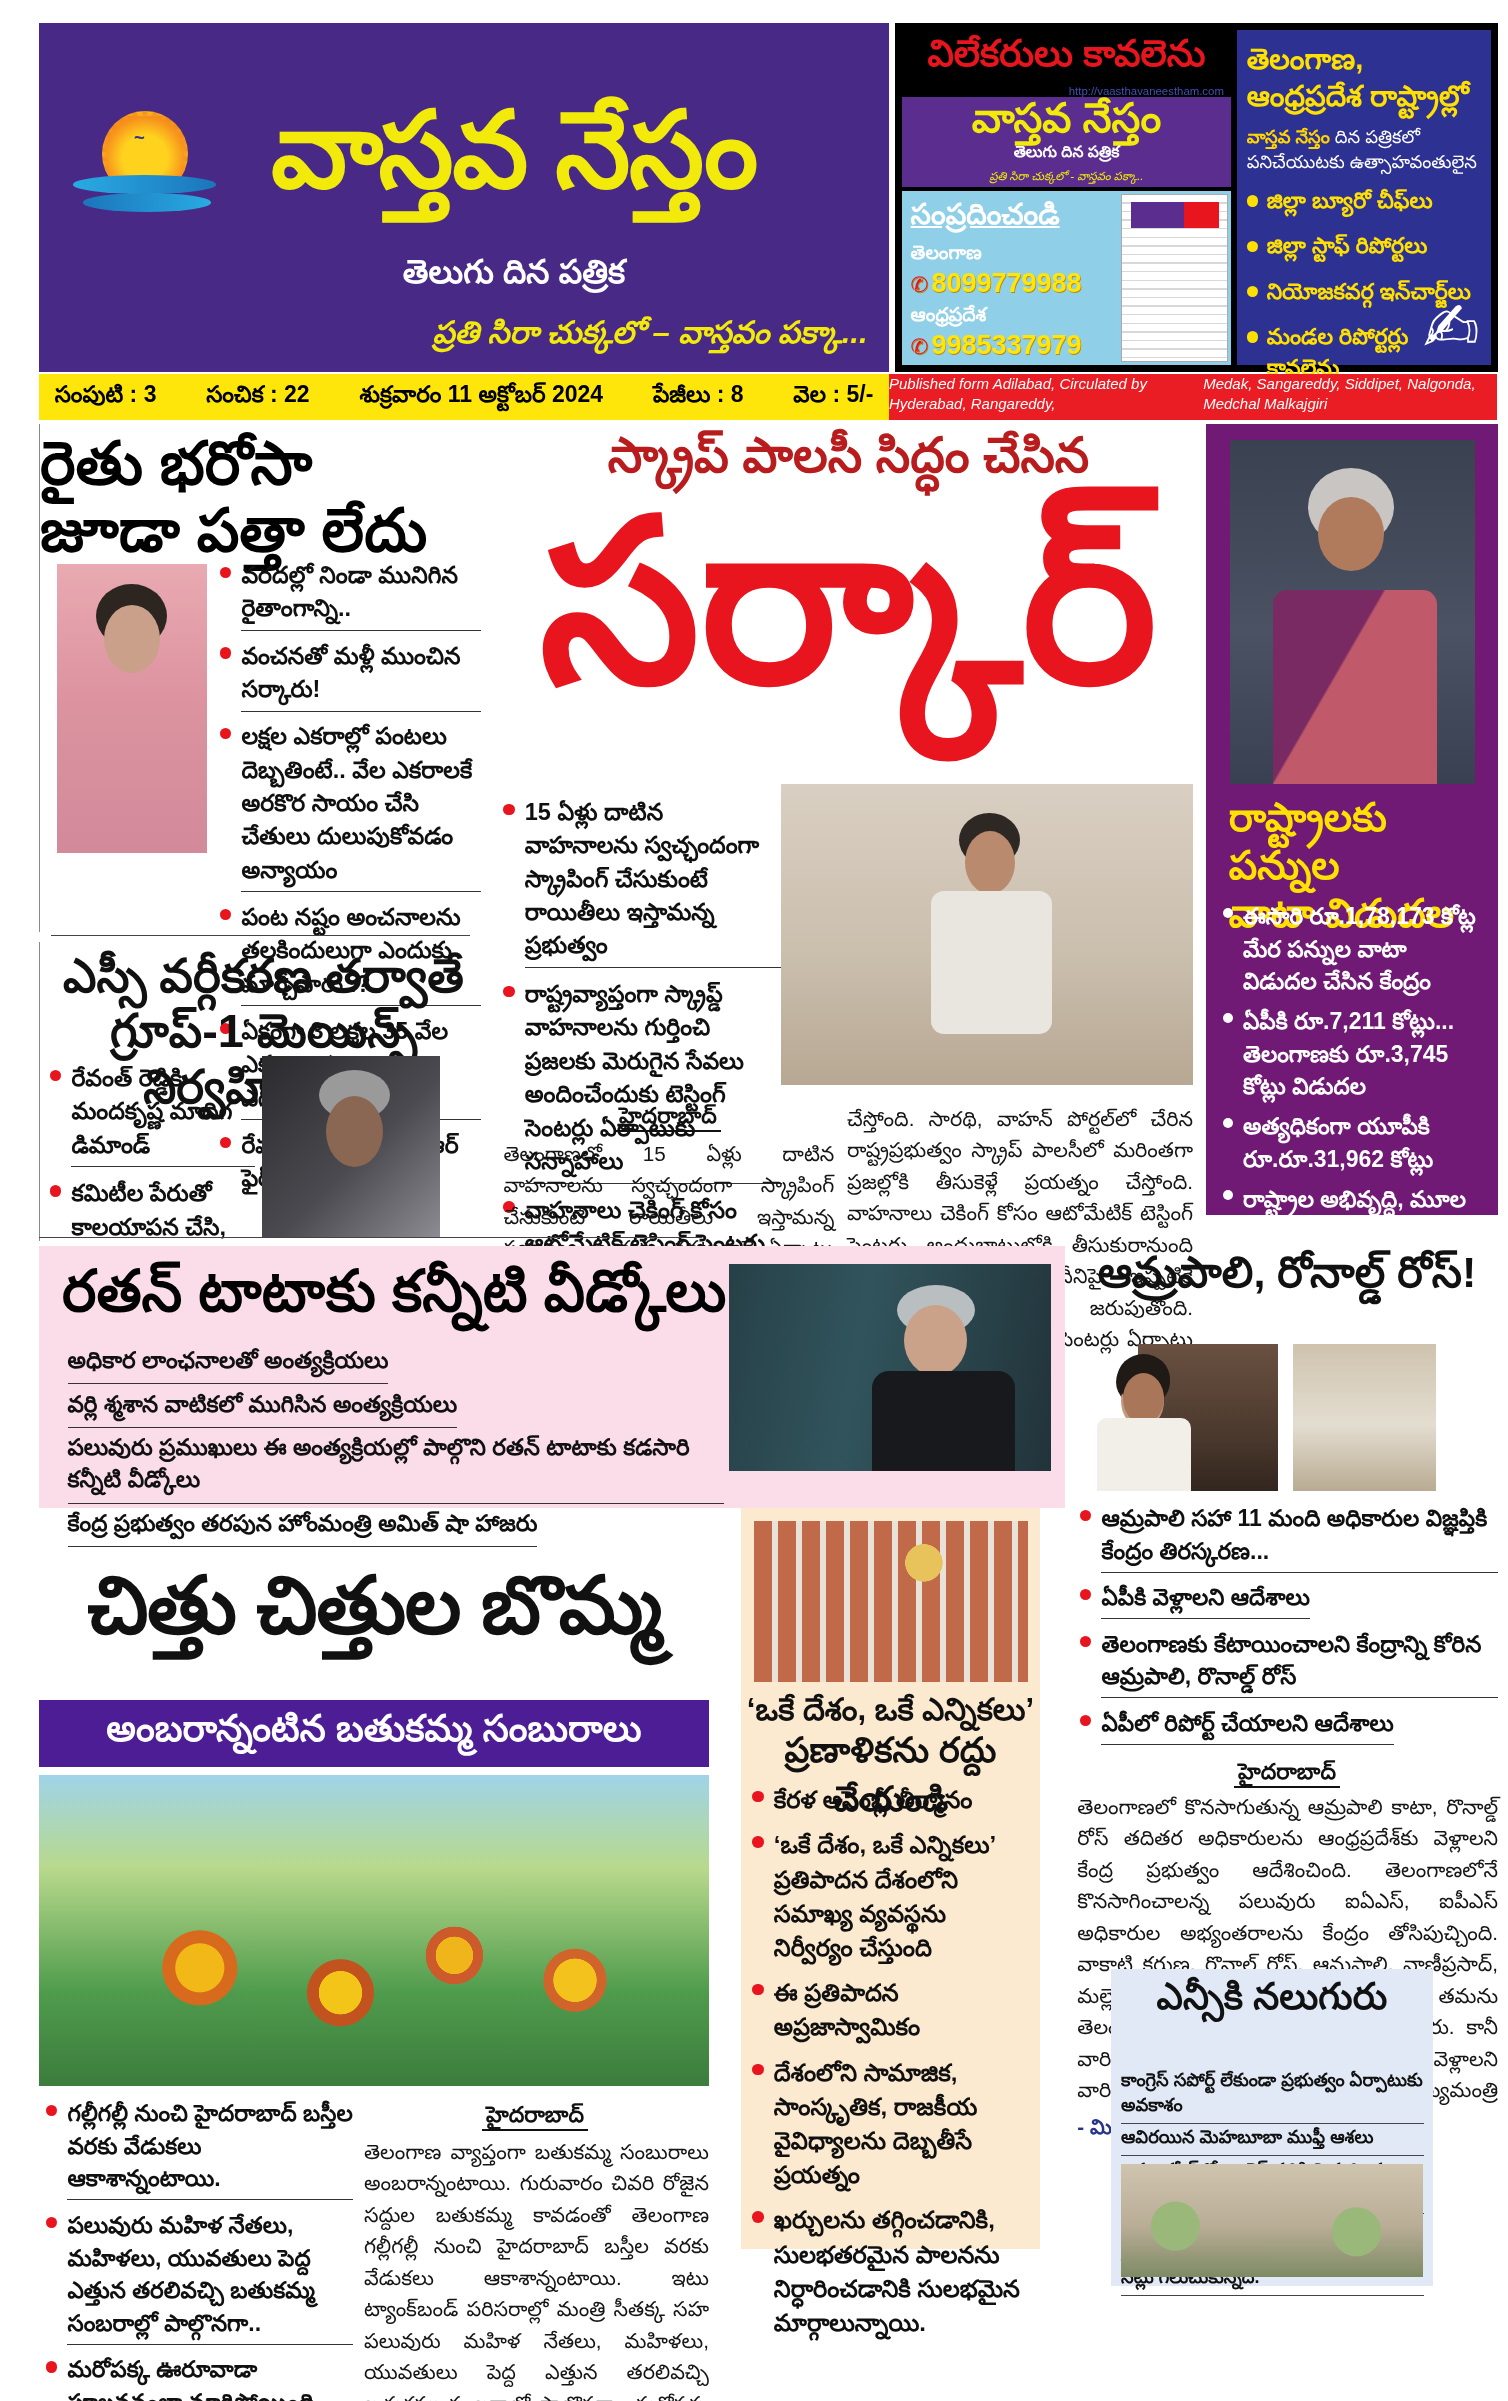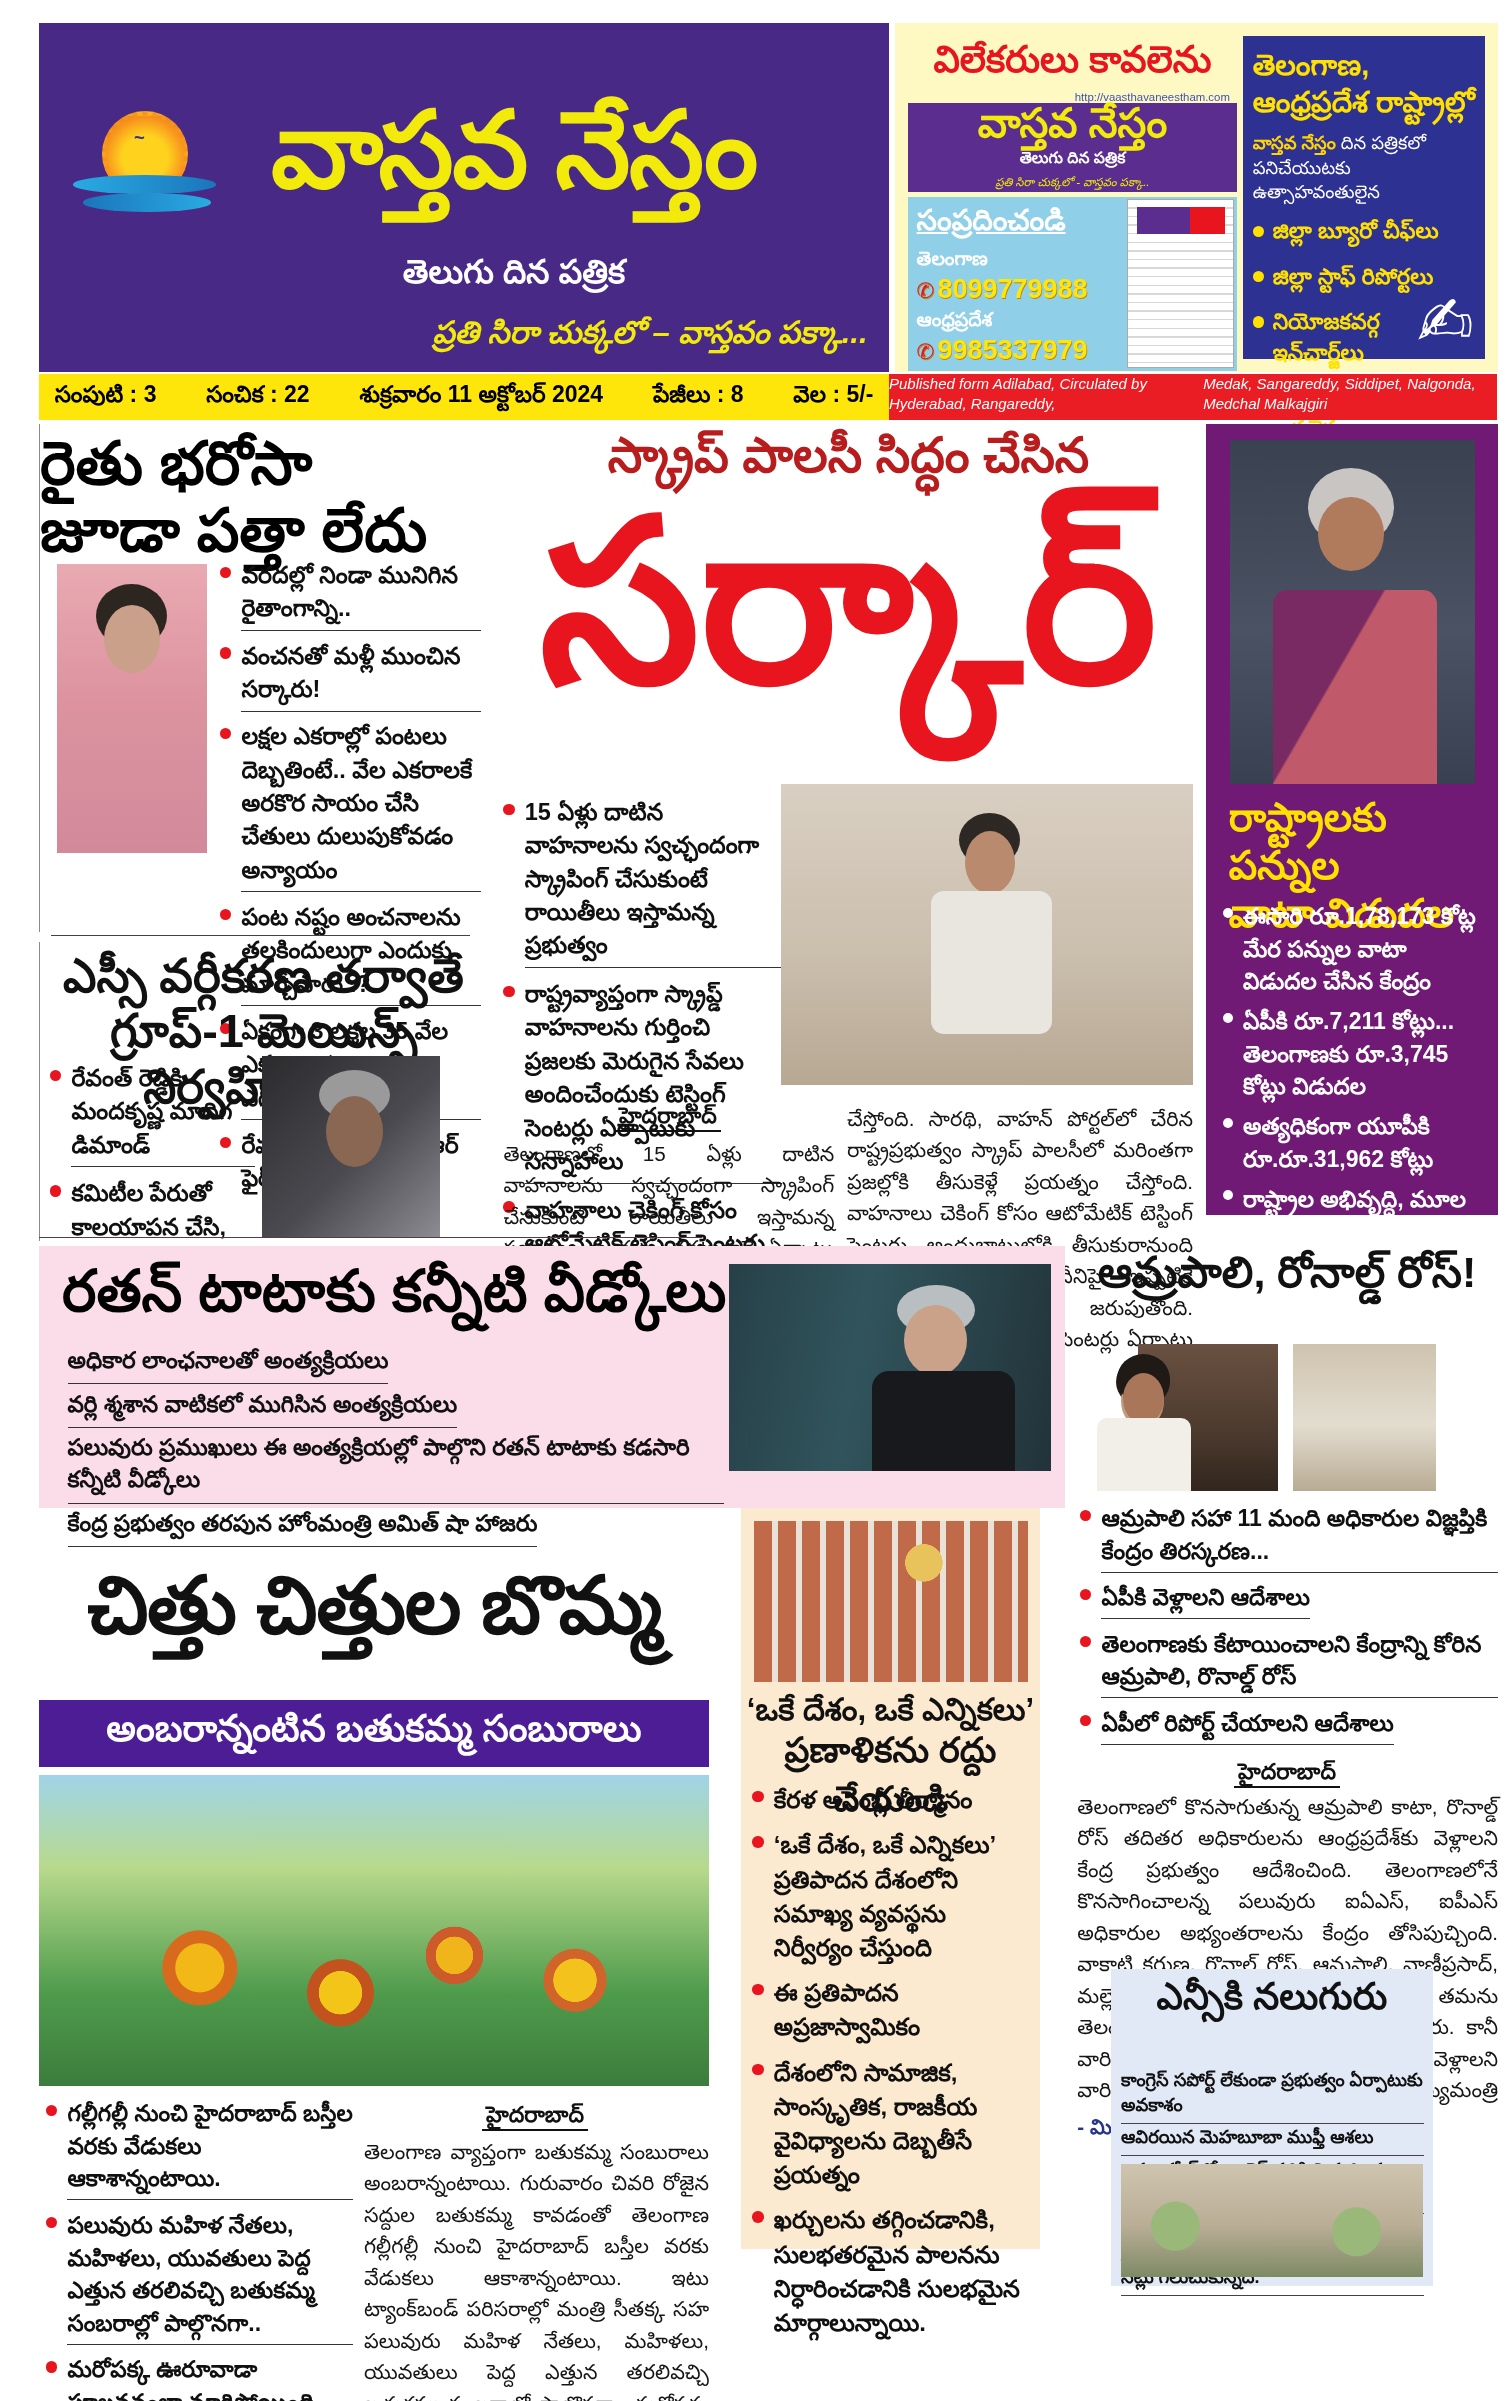--- a/index.html
+++ b/index.html
@@ -18,21 +18,21 @@
   .logo .w1 { top:68px; } .logo .w2 { top:86px; left:10px; width:128px; background:linear-gradient(90deg,#1b75bb,#29abe2); }
   .logo .bird { position:absolute; left:61px; top:20px; color:#2c3192; font-size:18.5px; font-weight:bold; }
   .m-title { position:absolute; left:107px; right:7.1px; top:71px; text-align:center;
     font-size:107px; font-weight:900; color:#f2ea0a; line-height:1.05; letter-spacing:-1.4px; }
   .m-sub { position:absolute; left:107px; right:7.1px; top:230px; text-align:center;
     font-size:33px; font-weight:800; color:#ffffff; }
   .m-tag { position:absolute; right:21.4px; bottom:14.3px; font-size:31px; font-weight:700;
     font-style:italic; color:#f2ea0a; }
 
   
-  .ad { left:895px; top:23px; width:603px; height:349px; background:#fef9c3; padding:13px; display:flex; gap:5.7px; }
+  .ad { left:895px; top:23px; width:603px; height:349px; background:#000000; padding:7px; display:flex; gap:5.7px; }
   .ad-left { flex:0 0 329px; display:flex; flex-direction:column; }
   .ad-title { color:#e8141e; font-size:37px; font-weight:900; text-align:center; padding:2.9px 0 1.4px; }
   .ad-web { font-size:11.4px; color:#3f51b5; text-align:right; padding-right:7.1px; }
   .ad-mini { background:#5b2d8e; height:120px; display:flex; flex-direction:column; align-items:center; justify-content:center; }
   .ad-mini-title { color:#f2ea0a; font-size:41px; font-weight:900; line-height:1; }
   .ad-mini-sub { color:#fff; font-size:15.7px; font-weight:700; margin-top:4.3px; }
   .ad-mini-tag { color:#f2ea0a; font-size:11.4px; font-style:italic; margin-top:5.7px; }
   .ad-contact { background:#8fd0e8; flex:1; display:flex; margin-top:4.3px; }
   .ad-contact-left { flex:1; padding:7.1px 4.3px 4.3px 8.6px; }
   .ad-contact-head { color:#fff; font-size:29px; font-weight:900; text-decoration:underline; margin-bottom:0; }

